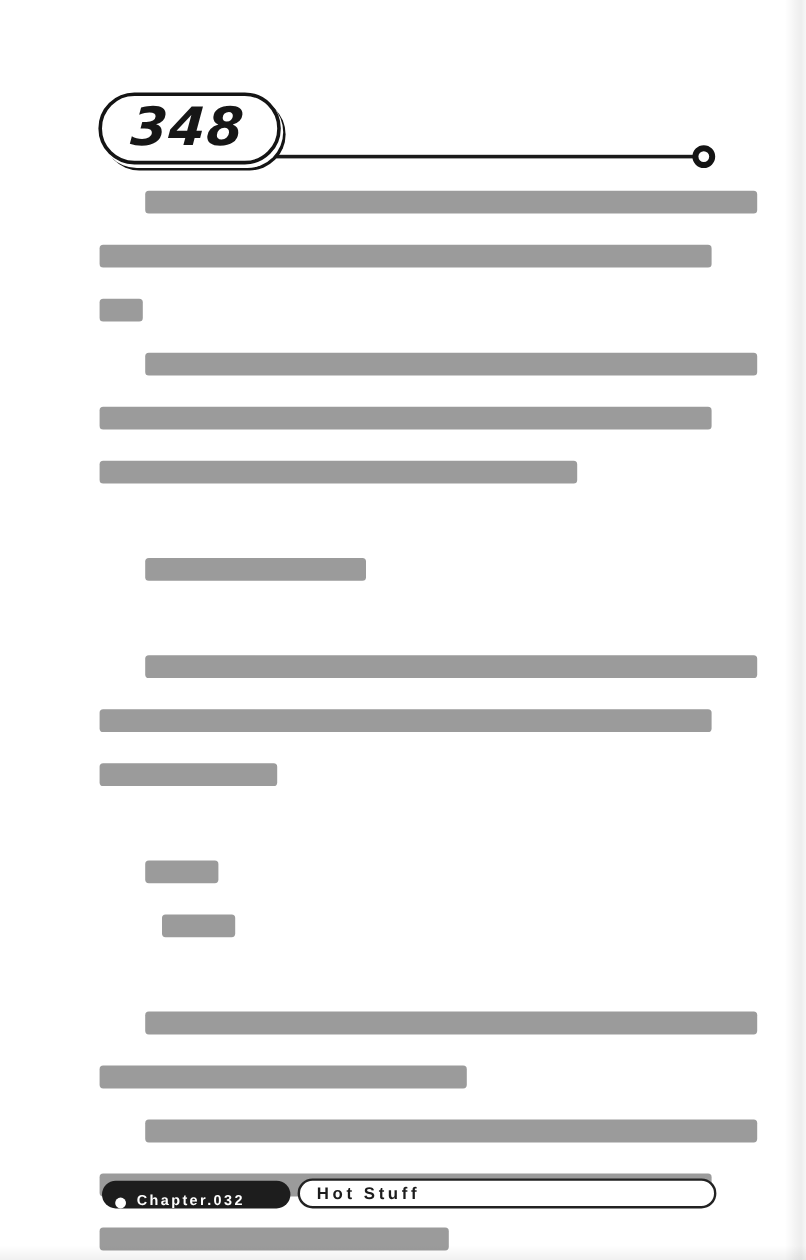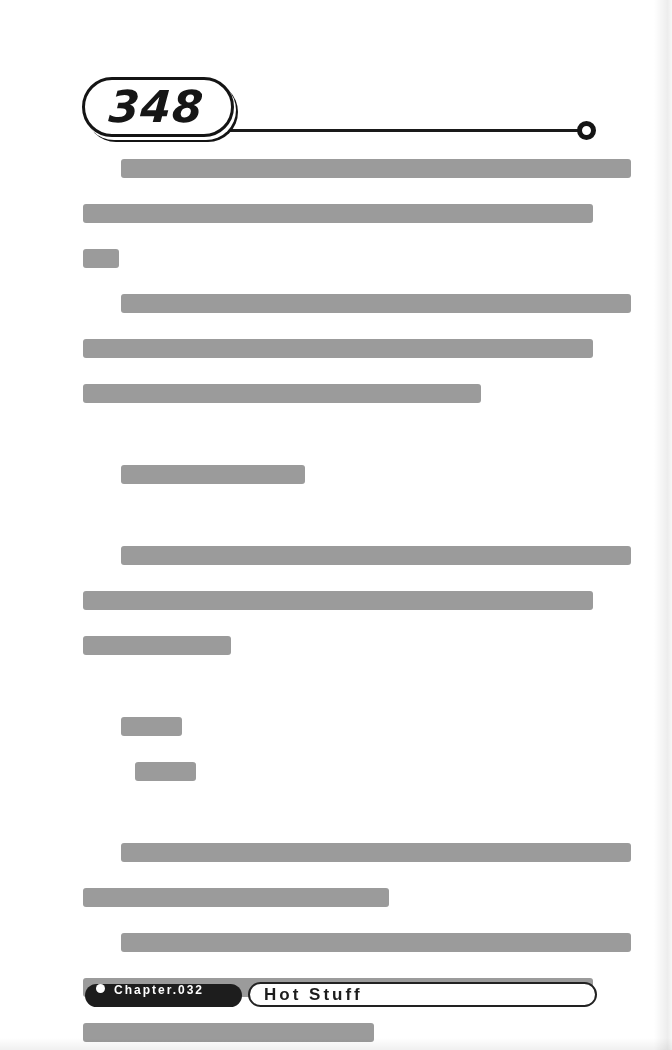--- a/index.html
+++ b/index.html
@@ -51,37 +51,37 @@
   .row{height:36px;}
   .bar{
     height:19px;margin-top:9px;background:#9b9b9b;border-radius:3px;
   }
 
   
   .footer{position:absolute;left:0;top:980px;width:100%;height:30px;}
   .chapter-pill{
     position:absolute;left:85px;top:4px;width:157px;height:23px;
     background:#1d1d1d;border-radius:12px;
-    display:flex;align-items:flex-start;box-sizing:border-box;padding-left:11px;
+    display:flex;align-items:flex-end;box-sizing:border-box;padding-left:11px;
   }
   .chapter-dot{
     width:9px;height:9px;border-radius:50%;background:#ffffff;
     margin-right:9px;flex:0 0 auto;
   }
   .chapter-label{
     color:#ffffff;font-size:12px;font-weight:bold;letter-spacing:2px;
     font-family:"Liberation Sans",sans-serif;line-height:1;padding-bottom:1px;
   }
   .title-pill{
     position:absolute;left:248px;top:2px;width:349px;height:25px;
     background:#ffffff;border:2px solid #222222;border-radius:13px;
     display:flex;align-items:center;box-sizing:border-box;padding-left:14px;
   }
   .title-label{
-    color:#1c1c1c;font-size:17px;font-weight:bold;letter-spacing:3px;
+    color:#1c1c1c;font-size:14px;font-weight:bold;letter-spacing:3px;
     font-family:"Liberation Sans",sans-serif;line-height:1;padding-bottom:1px;
   }
 </style>
 </head>
 <body>
 
 <div class="header">
   <div class="page-badge">
     <span class="page-number">348</span>
   </div>

